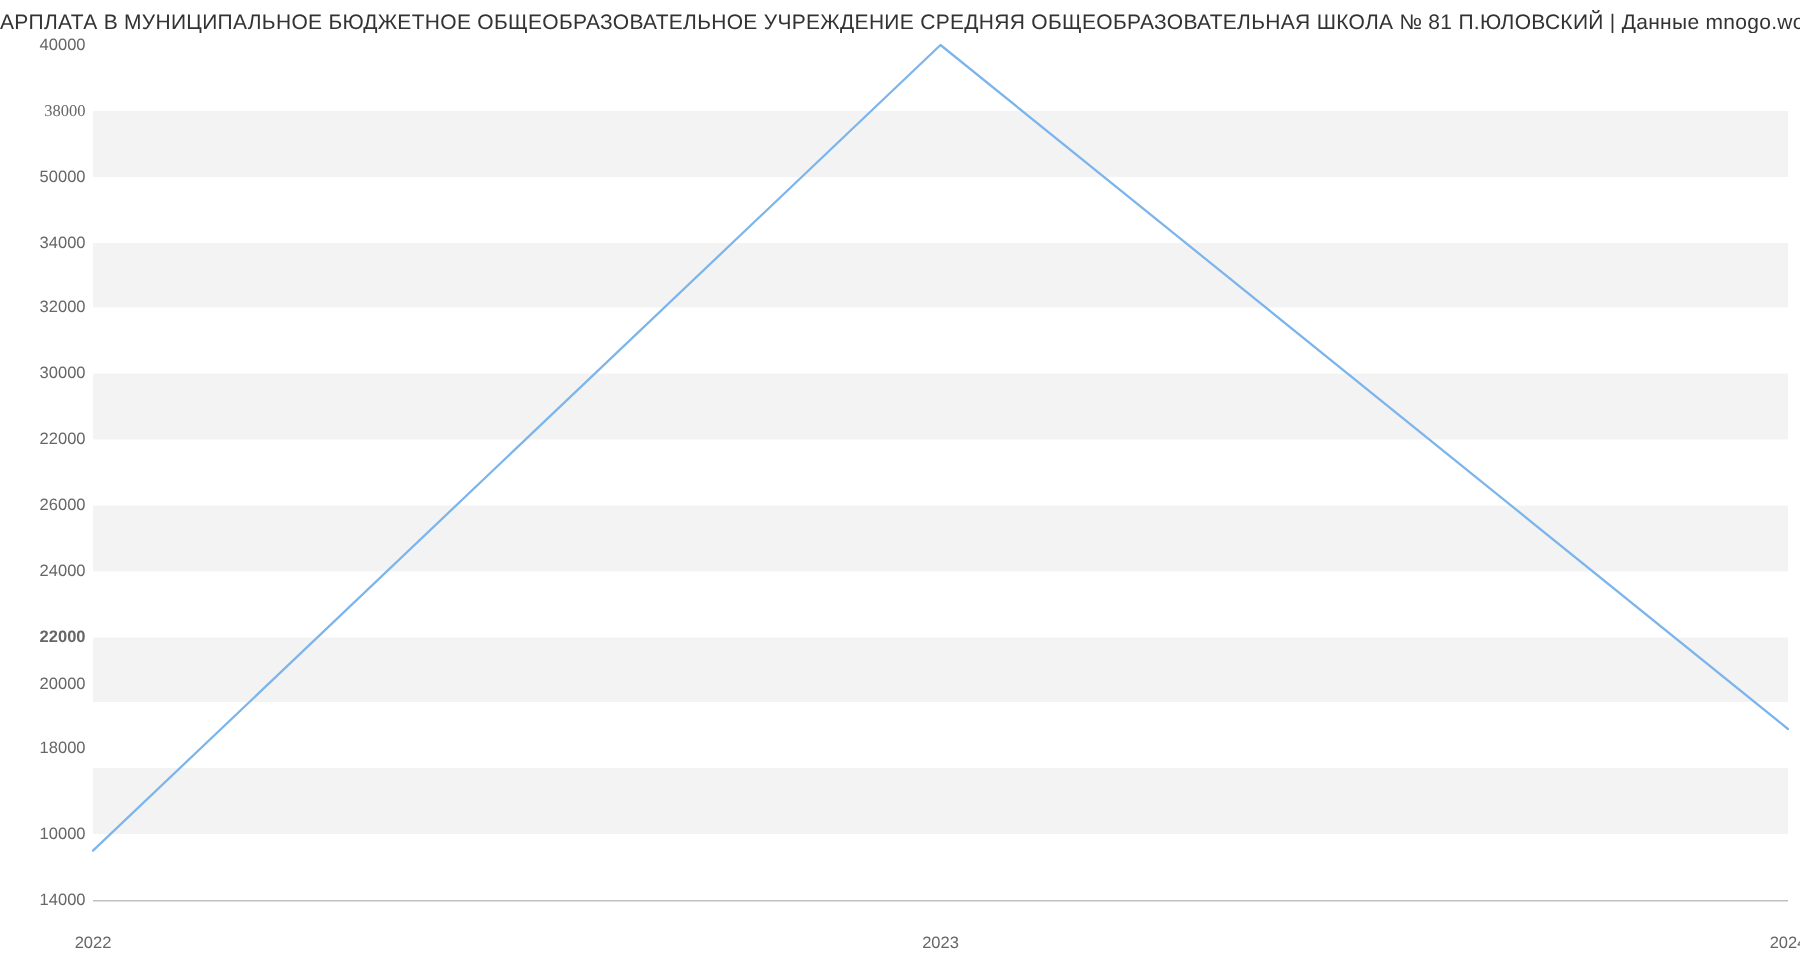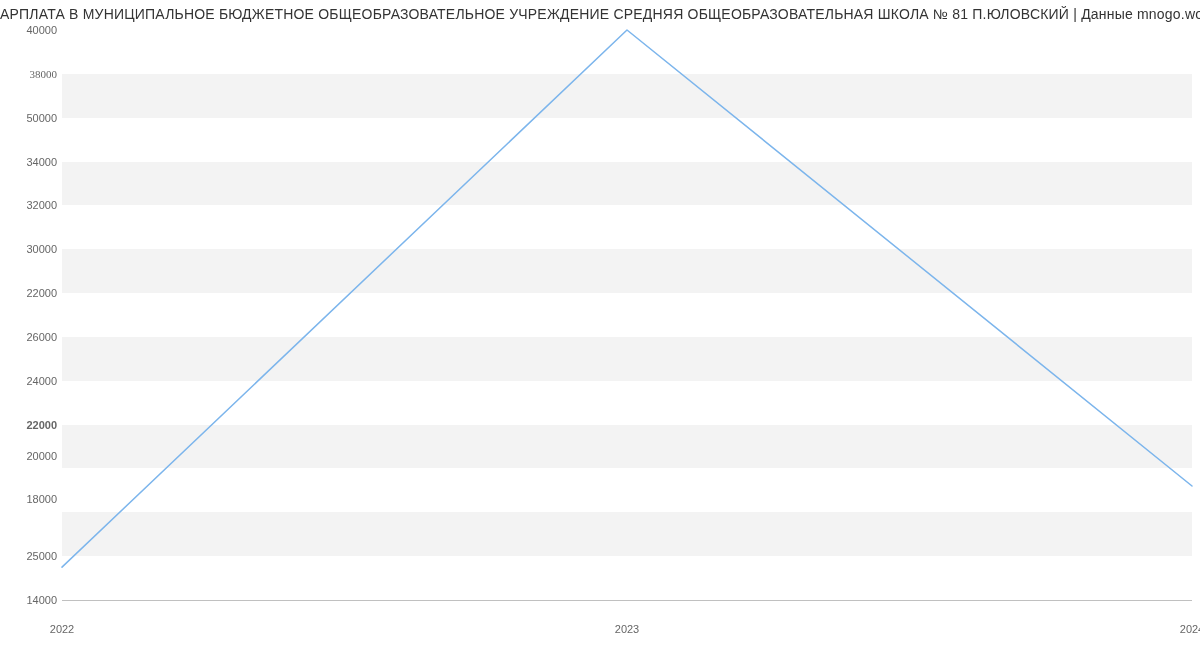--- a/index.html
+++ b/index.html
@@ -94,21 +94,21 @@
       <div class="grid-band" style="top: 394.615px; height: 43.8462px;"></div>
       <div class="grid-band" style="top: 482.308px; height: 43.8462px;"></div>
     <svg class="line-layer" id="line-layer" viewBox="0 0 1130 570" preserveAspectRatio="none">
         <path d="M0 537.1153846153846 L565 0 L1130 456" class="series-line" stroke="#7cb5ec"></path>
       </svg>
   </div>
 
   <div class="x-axis-line" id="x-axis-line" style="top: 600px;"></div>
 
 <div class="y-tick-label" style="top: 600px;">14000</div>
-    <div class="y-tick-label" style="top: 556.154px;">25000</div>
+    <div class="y-tick-label" style="top: 556.154px;">10000</div>
     <div class="y-tick-label" style="top: 499px;">18000</div>
     <div class="y-tick-label" style="top: 456px;">20000</div>
     <div class="y-tick-label" style="top: 424.615px; font-weight: bold;">22000</div>
     <div class="y-tick-label" style="top: 380.769px;">24000</div>
     <div class="y-tick-label" style="top: 337px;">26000</div>
     <div class="y-tick-label" style="top: 293.077px;">22000</div>
     <div class="y-tick-label" style="top: 249.231px;">30000</div>
     <div class="y-tick-label" style="top: 205.385px;">32000</div>
     <div class="y-tick-label" style="top: 161.538px;">34000</div>
     <div class="y-tick-label" style="top: 117.692px;">50000</div>

